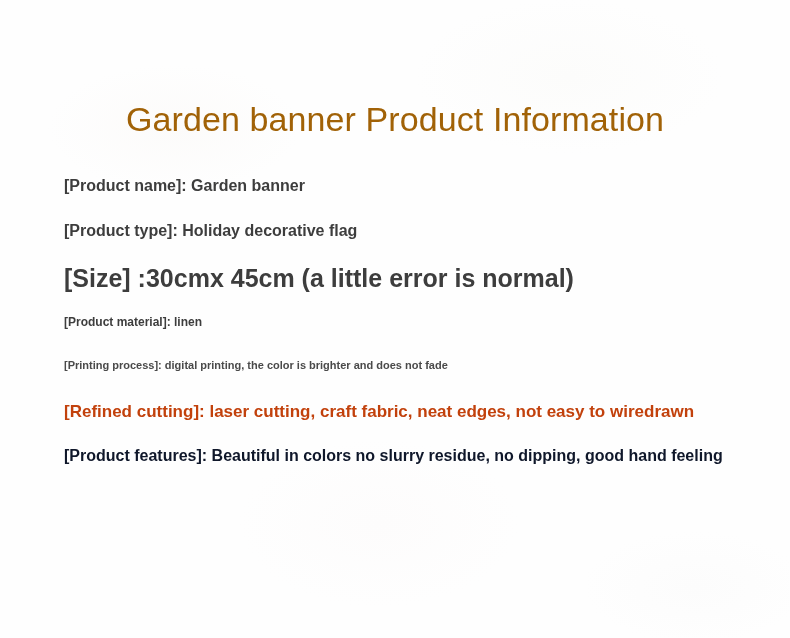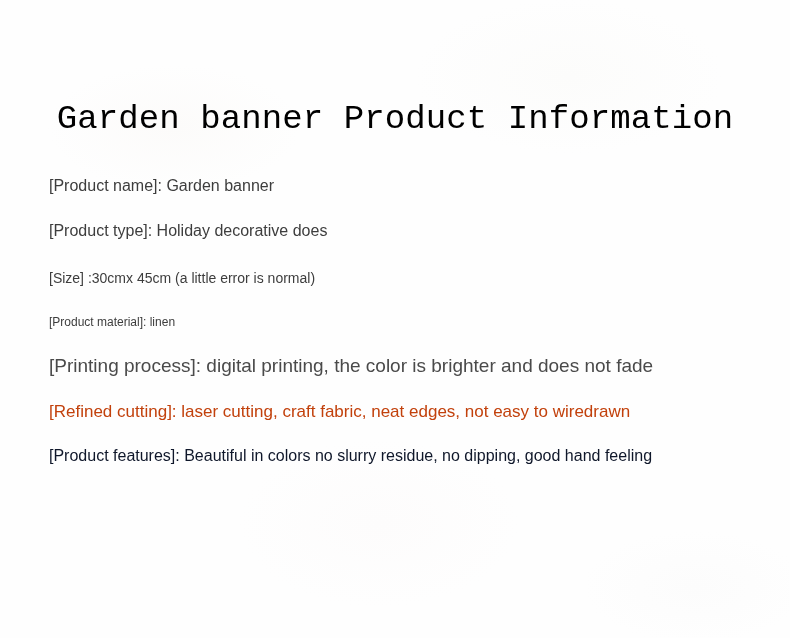--- a/index.html
+++ b/index.html
@@ -37,60 +37,60 @@
 
   .title {
     position: absolute;
     left: 0;
     top: 74px;
     width: 790px;
     text-align: center;
     font-size: 34px;
     line-height: 44px;
     font-weight: 400;
-    color: #000000;
+    color: #a16207;
     letter-spacing: 0.1px;
     white-space: nowrap;
-    font-family: Liberation Mono, monospace;
   }
 
   .spec-list {
     position: absolute;
     left: 49px;
     top: 176px;
     width: 700px;
   }
 
   .spec-line {
     display: block;
     white-space: nowrap;
-    font-weight: 400;
+    font-weight: 700;
+    margin-left: 15px;
   }
 
   
   .spec-line.l0 { font-size: 16px; line-height: 20px; color: #3d3d3d; margin-bottom: 25px; }
   .spec-line.l1 { font-size: 16px; line-height: 20px; color: #3d3d3d; margin-bottom: 24px; }
-  .spec-line.l2 { font-size: 14px; line-height: 26px; color: #3d3d3d; margin-bottom: 20px; }
+  .spec-line.l2 { font-size: 25px; line-height: 26px; color: #3d3d3d; margin-bottom: 20px; }
   .spec-line.l3 { font-size: 12px; line-height: 22px; color: #3d3d3d; margin-bottom: 23px; }
-  .spec-line.l4 { font-size: 19px; line-height: 19px; color: #4a4a4a; margin-bottom: 26px; }
+  .spec-line.l4 { font-size: 11px; line-height: 19px; color: #4a4a4a; margin-bottom: 26px; }
   .spec-line.l5 { font-size: 17px; line-height: 21px; color: #c2410c; margin-bottom: 24px; }
   .spec-line.l6 { font-size: 16px; line-height: 19px; color: #0f172a; margin-bottom: 0; }
 </style>
 </head>
 <body>
 
 <div class="page">
 
   <div class="bg-artifacts"></div>
 
   <h1 class="title">Garden banner Product Information</h1>
 
   <div class="spec-list">
     <span class="spec-line l0">[Product name]: Garden banner</span>
-    <span class="spec-line l1">[Product type]: Holiday decorative does</span>
+    <span class="spec-line l1">[Product type]: Holiday decorative flag</span>
     <span class="spec-line l2">[Size] :30cmx 45cm (a little error is normal)</span>
     <span class="spec-line l3">[Product material]: linen</span>
     <span class="spec-line l4">[Printing process]: digital printing, the color is brighter and does not fade</span>
     <span class="spec-line l5">[Refined cutting]: laser cutting, craft fabric, neat edges, not easy to wiredrawn</span>
     <span class="spec-line l6">[Product features]: Beautiful in colors no slurry residue, no dipping, good hand feeling</span>
   </div>
 
 </div>
 
 </body></html>

